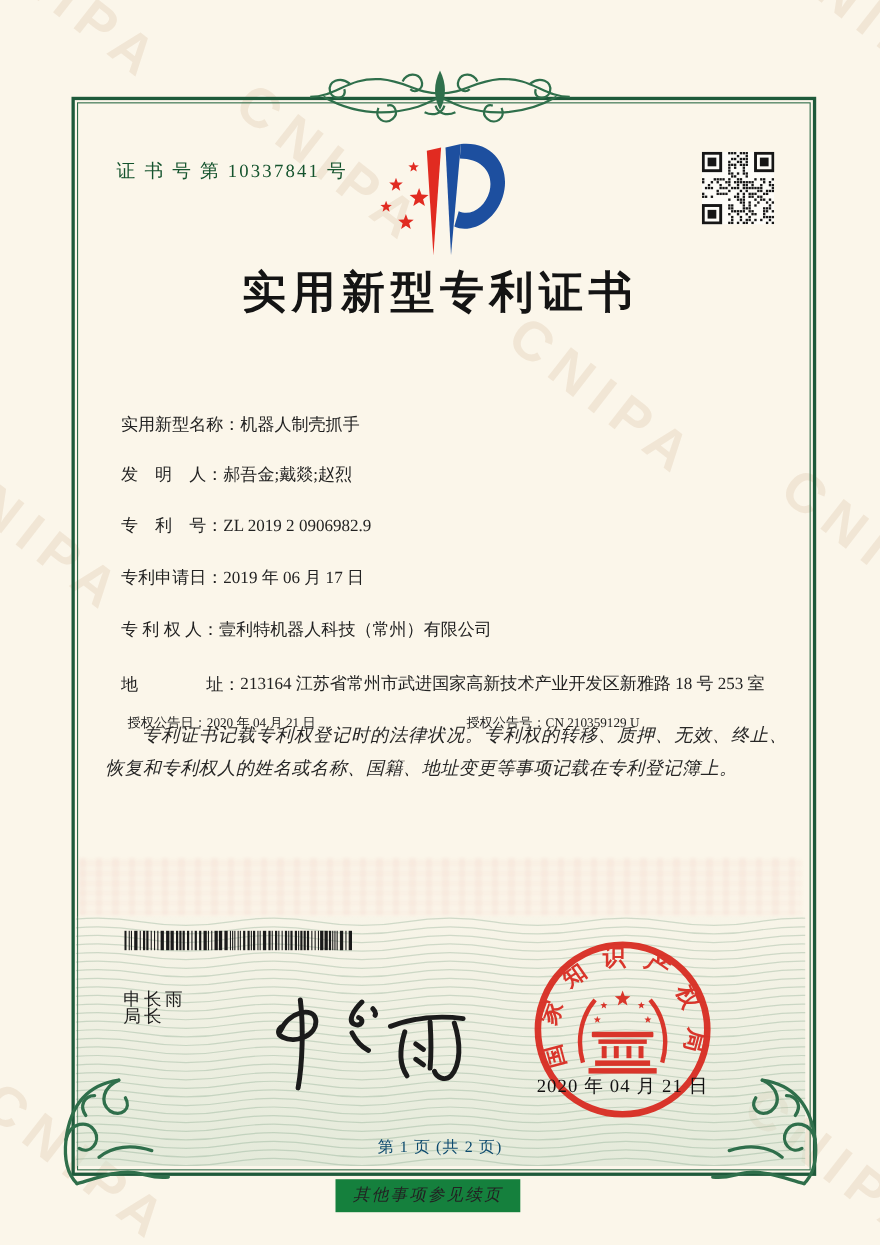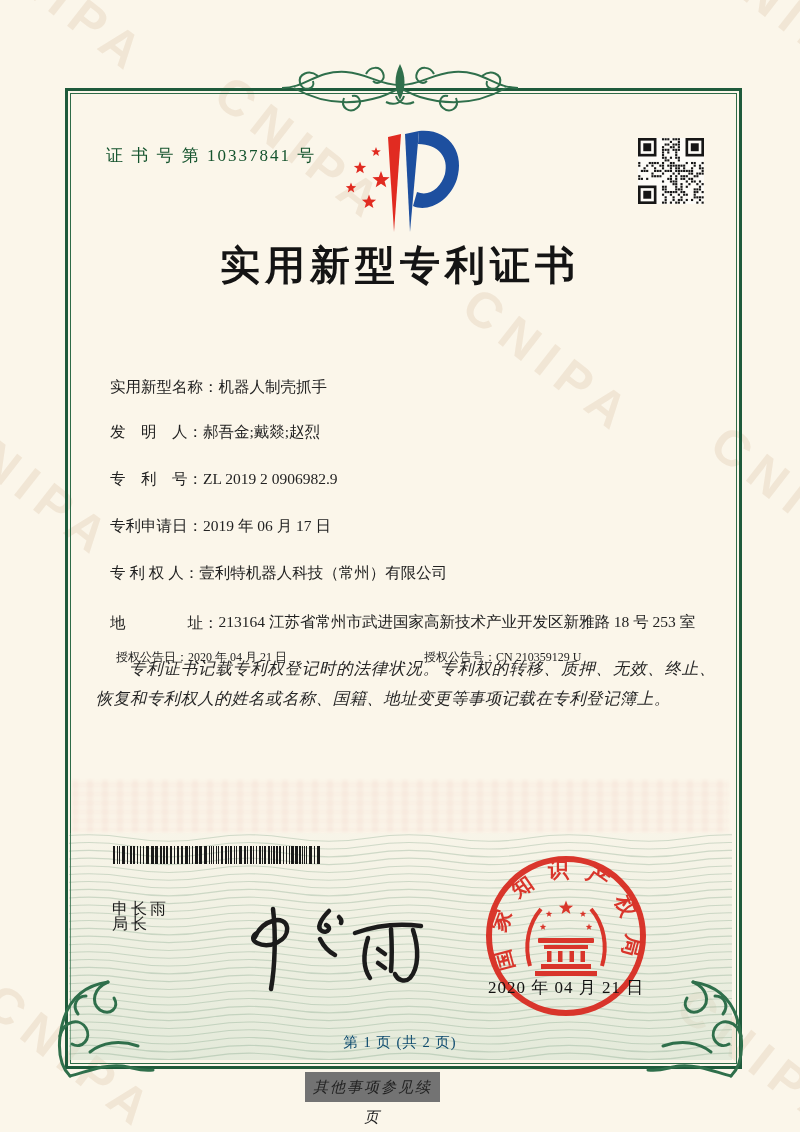--- a/index.html
+++ b/index.html
@@ -42,21 +42,21 @@
             font-style:italic;}
   .bodytext p{margin:0;text-indent:2em;}
   
   .signer{position:absolute;left:112px;font-size:16px;letter-spacing:3px;color:#1b1b1b;}
   
   .sealdate{position:absolute;left:478px;top:976px;width:176px;text-align:center;
             font-size:17px;letter-spacing:1px;color:#111;}
   
   .pageno{position:absolute;left:0;width:800px;top:1033px;text-align:center;
           font-size:14.5px;letter-spacing:1px;color:#0c4a6e;}
-  .note{position:absolute;left:305px;top:1072px;width:135px;height:30px;background:#737373;
+  .note{position:absolute;left:305px;top:1072px;width:168px;height:30px;background:#15803d;
         text-align:center;line-height:30px;font-size:15px;letter-spacing:2px;color:#222;
         font-style:italic;}
   .corner-r{transform:scaleX(-1);}
 </style>
 </head>
 <body>
 
 <div class="wm" style="left:-38px;top:-28px;">CNIPA</div>
 <div class="wm" style="left:200px;top:120px;">CNIPA</div>
 <div class="wm" style="left:692px;top:-12px;">CNIPA</div>

